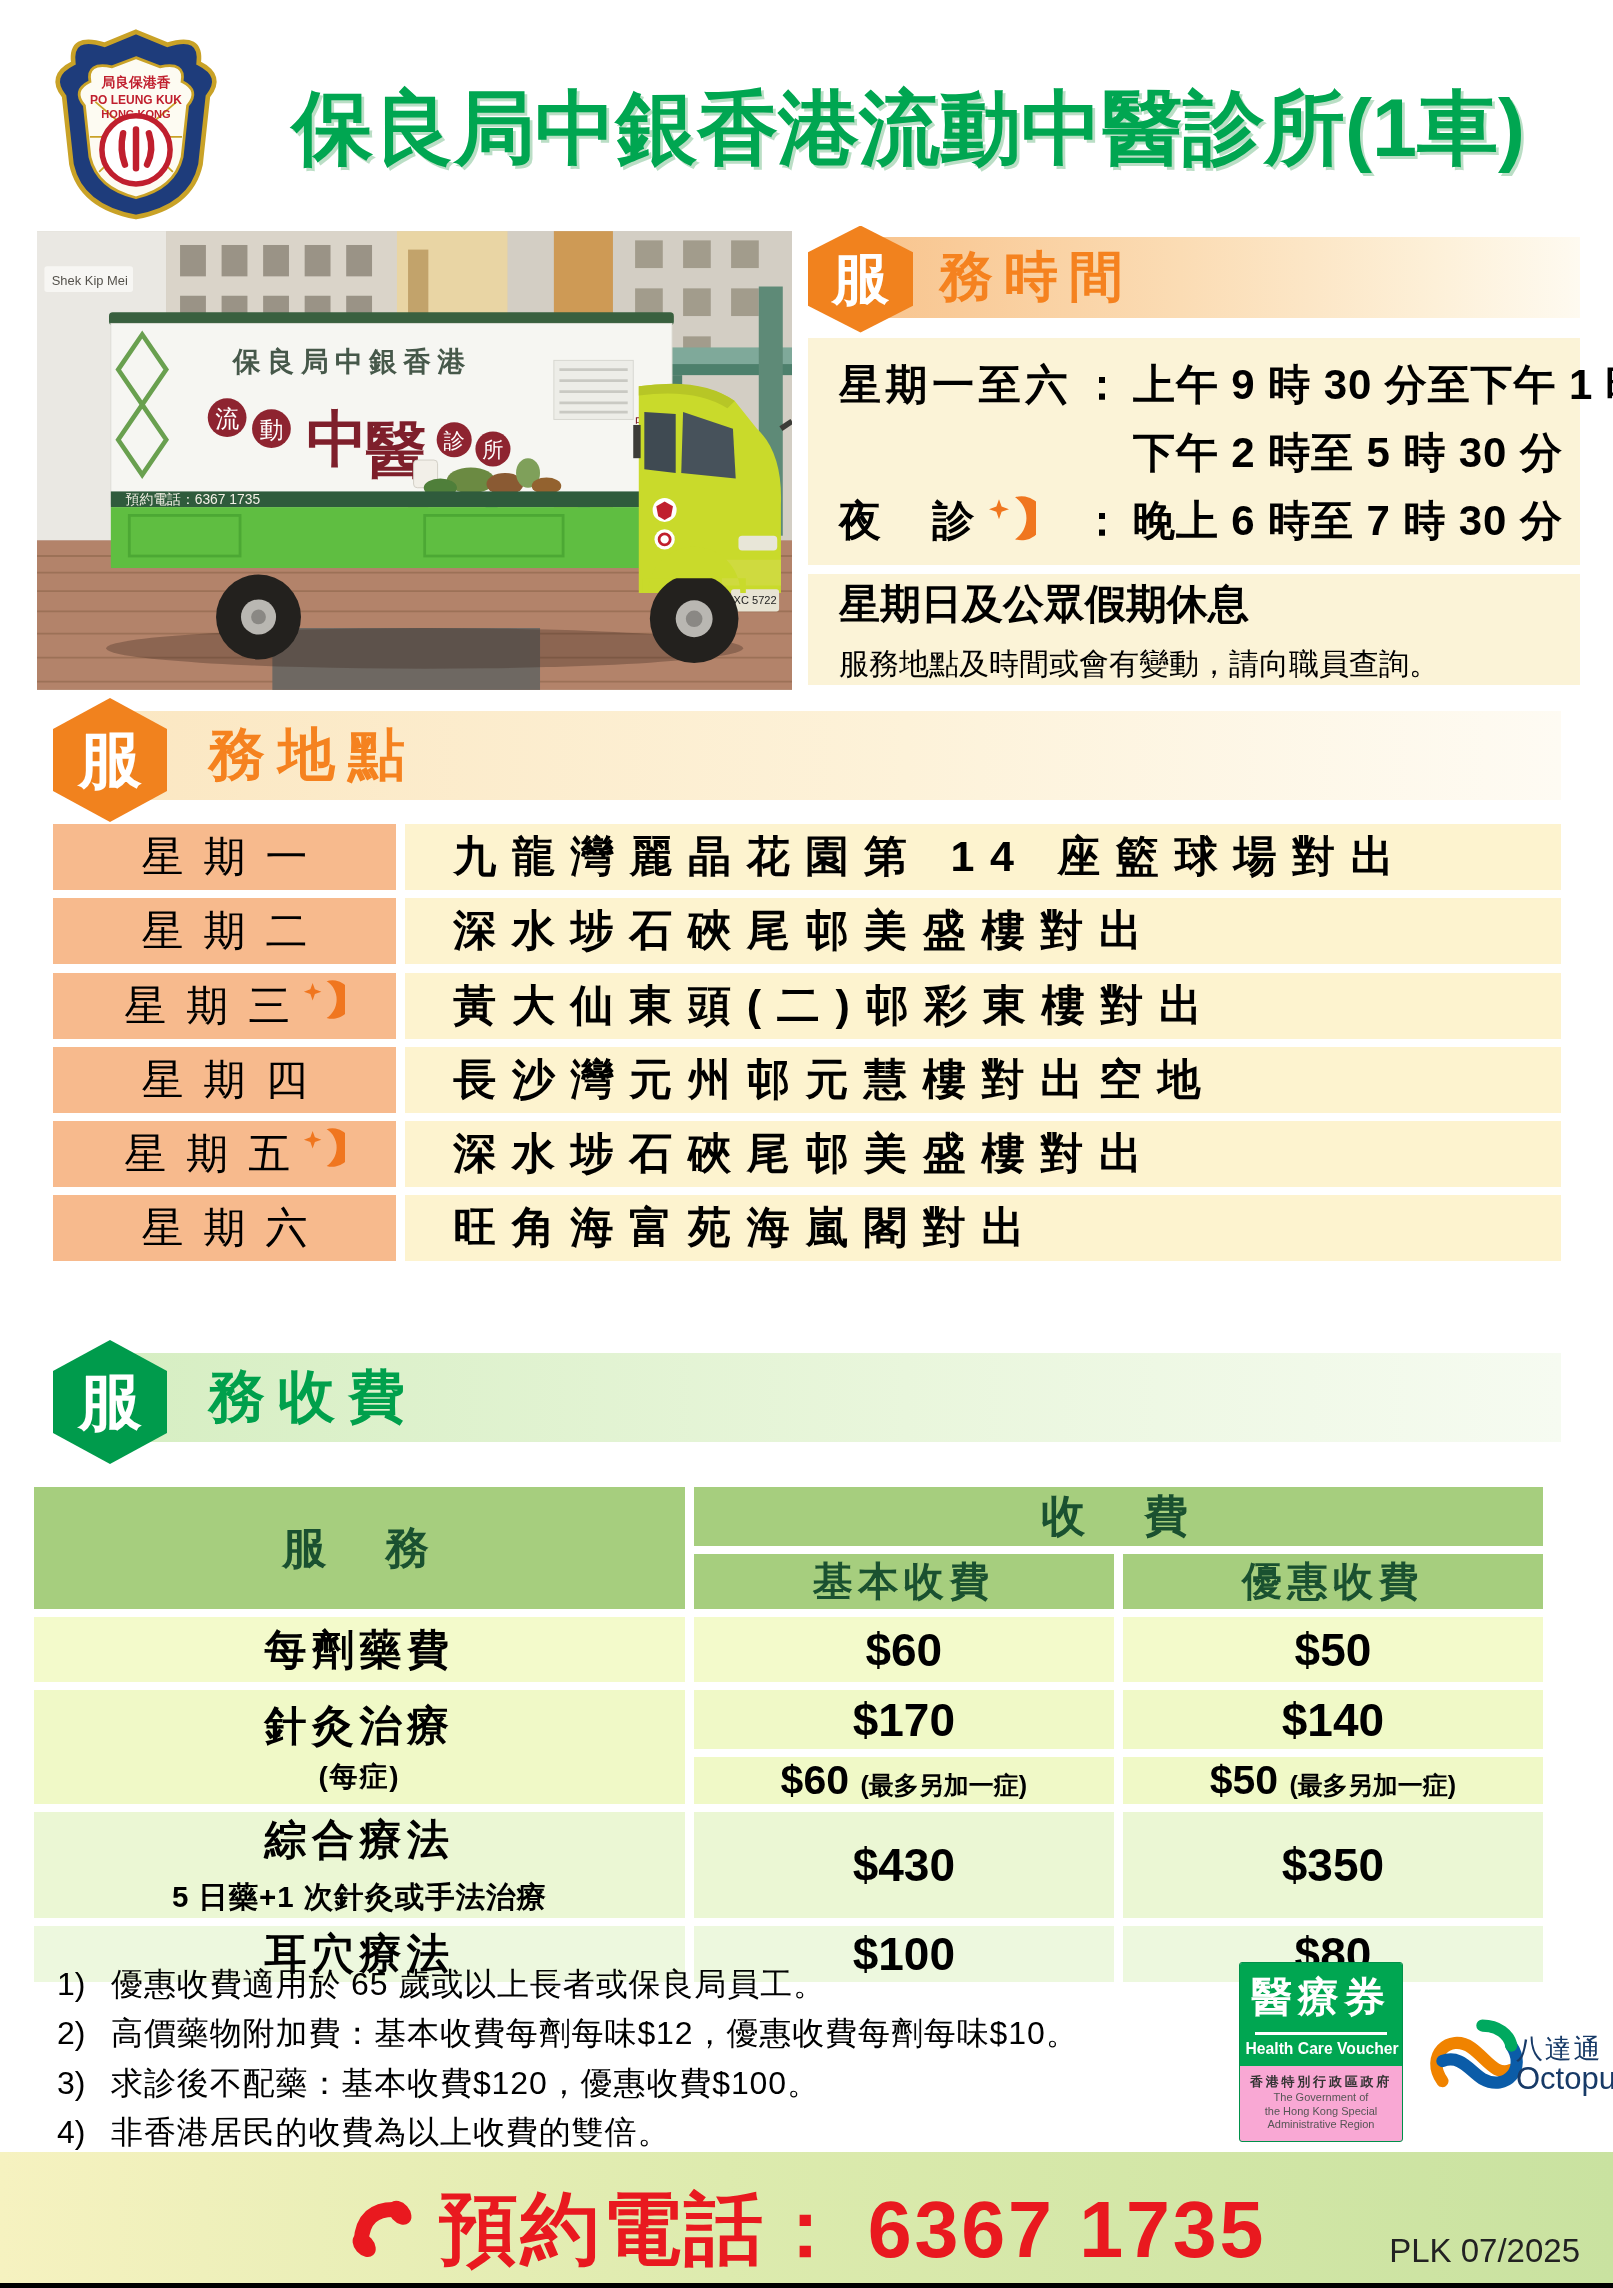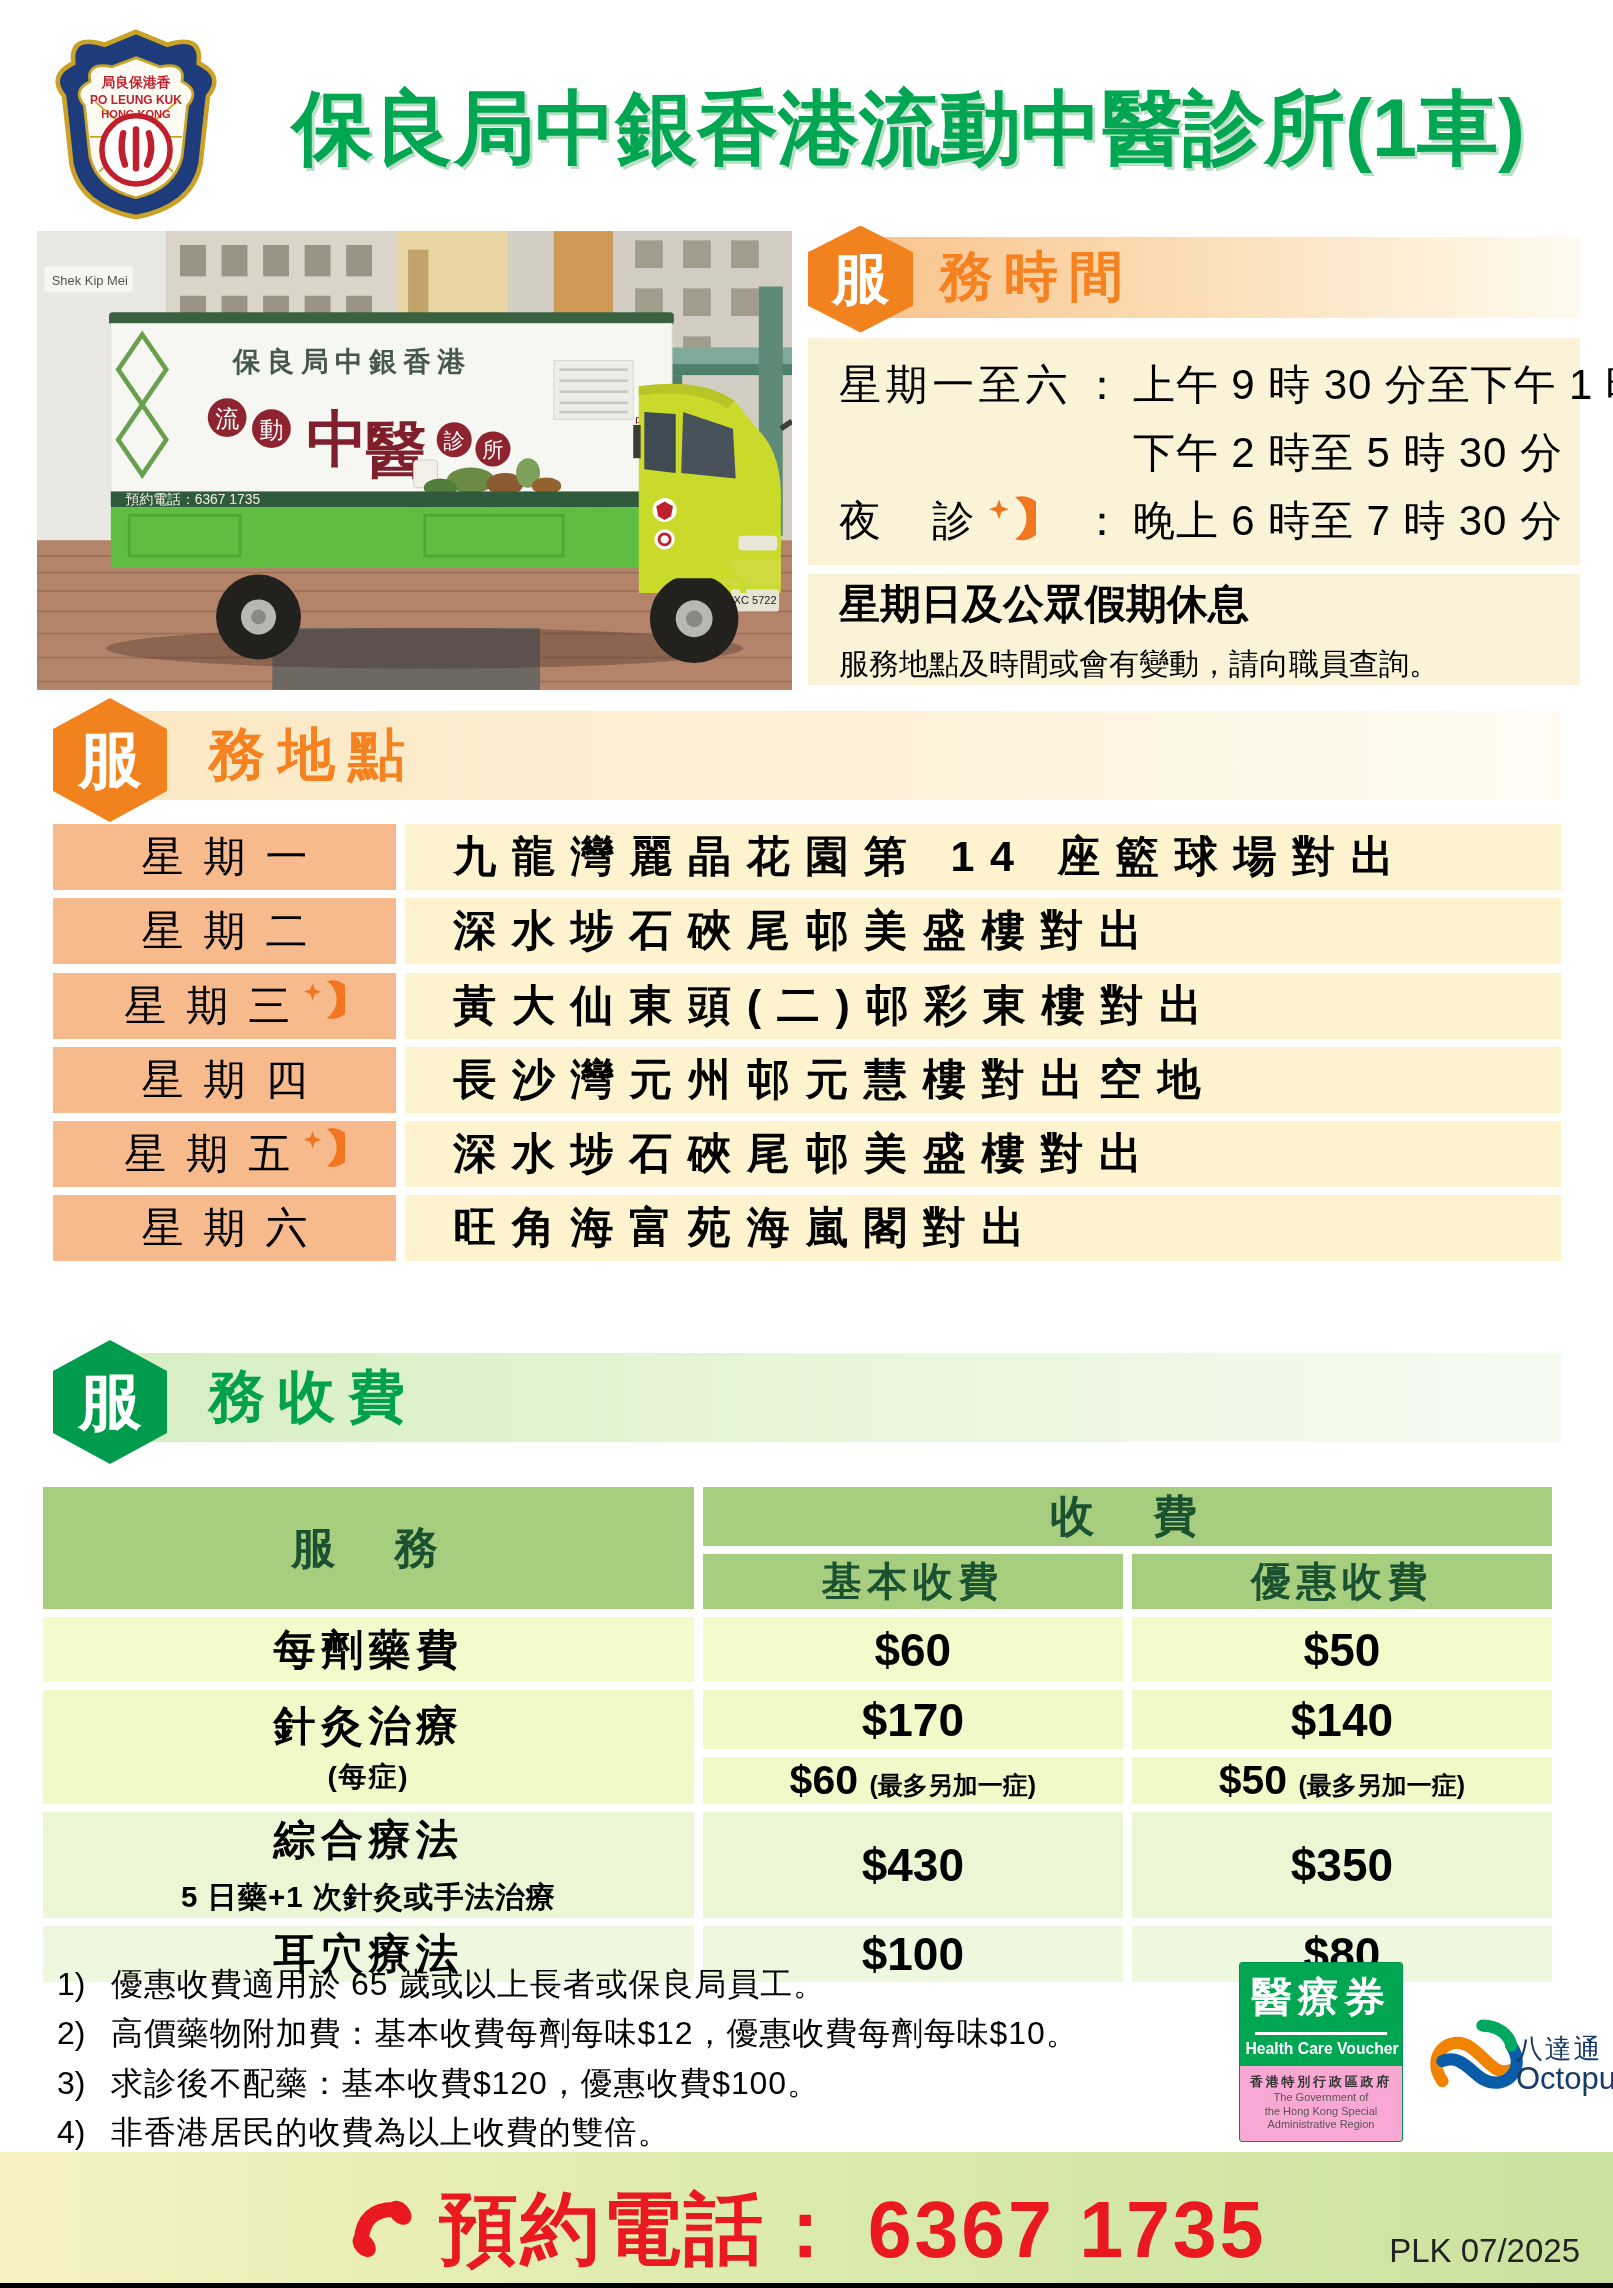--- a/index.html
+++ b/index.html
@@ -35,21 +35,21 @@
   .hours-hex{left:0;top:-7.4px;width:105px;height:107px;font-size:57px}
   .strip-orange{
     position:absolute;left:46px;right:0;top:3.7px;height:81px;
     background:linear-gradient(90deg,#F8C38C 0%,#FBDCB4 45%,#FDF0D8 80%,#FEFAF0 100%);
     display:flex;align-items:center;padding-left:85px;
     font-size:54px;font-weight:bold;color:#F5821F;letter-spacing:11px;white-space:nowrap;
   }
   .hours-card{background:#FBF3D7;box-sizing:border-box}
   .card1{margin-top:9.2px;height:227px;padding:13px 18.5px 5.5px 31px}
   .hrow{display:grid;grid-template-columns:242px 52px 1fr;align-items:center;height:68px;
-        font-size:42px;font-weight:normal;white-space:nowrap}
+        font-size:42px;font-weight:bold;white-space:nowrap}
   .hrow .lbl{letter-spacing:4.6px;display:flex;align-items:center}
   .hrow .val{letter-spacing:0.9px}
   .moon-sm{width:48px;height:48px;margin-left:9.2px;transform:translateY(-2.8px);flex:none}
   .card2{margin-top:9.2px;height:111px;padding:9.2px 18.5px 7.4px 31px;
          display:flex;flex-direction:column;justify-content:center;gap:12px}
   .closed{font-size:41px;font-weight:bold}
   .hnote{font-size:30px}
 
   
   .loc-head{position:absolute;left:53px;top:698px;width:1508px;height:129px}
@@ -74,21 +74,21 @@
   
   .fee-head{position:absolute;left:53px;top:1340px;width:1508px;height:129px}
   .fee-hex{left:0;top:0;width:114px;height:124px;font-size:63px}
   .strip-green{
     position:absolute;left:52px;right:0;top:13px;height:89px;
     background:linear-gradient(90deg,#D6EEC2 0%,#E9F6DC 55%,#F6FBF1 100%);
     display:flex;align-items:center;padding-left:103px;
     font-size:57px;font-weight:bold;color:#00A04C;letter-spacing:13px;
   }
   .fee-table{
-    position:absolute;left:34px;top:1479px;width:1527px;
+    position:absolute;left:25px;top:1479px;width:1527px;
     border-collapse:separate;border-spacing:9.2px 8.3px;table-layout:fixed;
   }
   .fee-table td{vertical-align:middle;text-align:center;padding:0}
   .fh{background:#A6CE7E;color:#1A5130;font-weight:bold}
   .fh-svc{font-size:44px;letter-spacing:7.4px}
   .fh-charge{font-size:44px;letter-spacing:7.4px}
   .fh-sub{font-size:40px;letter-spacing:5.5px}
   .svc{font-size:42px;font-weight:bold;letter-spacing:5.5px}
   .svc-sub{font-size:28px;font-weight:bold;letter-spacing:1.8px;margin-top:3.7px}
   .svc-sub2{font-size:29.5px;font-weight:bold;letter-spacing:0.9px;margin-top:10px}

